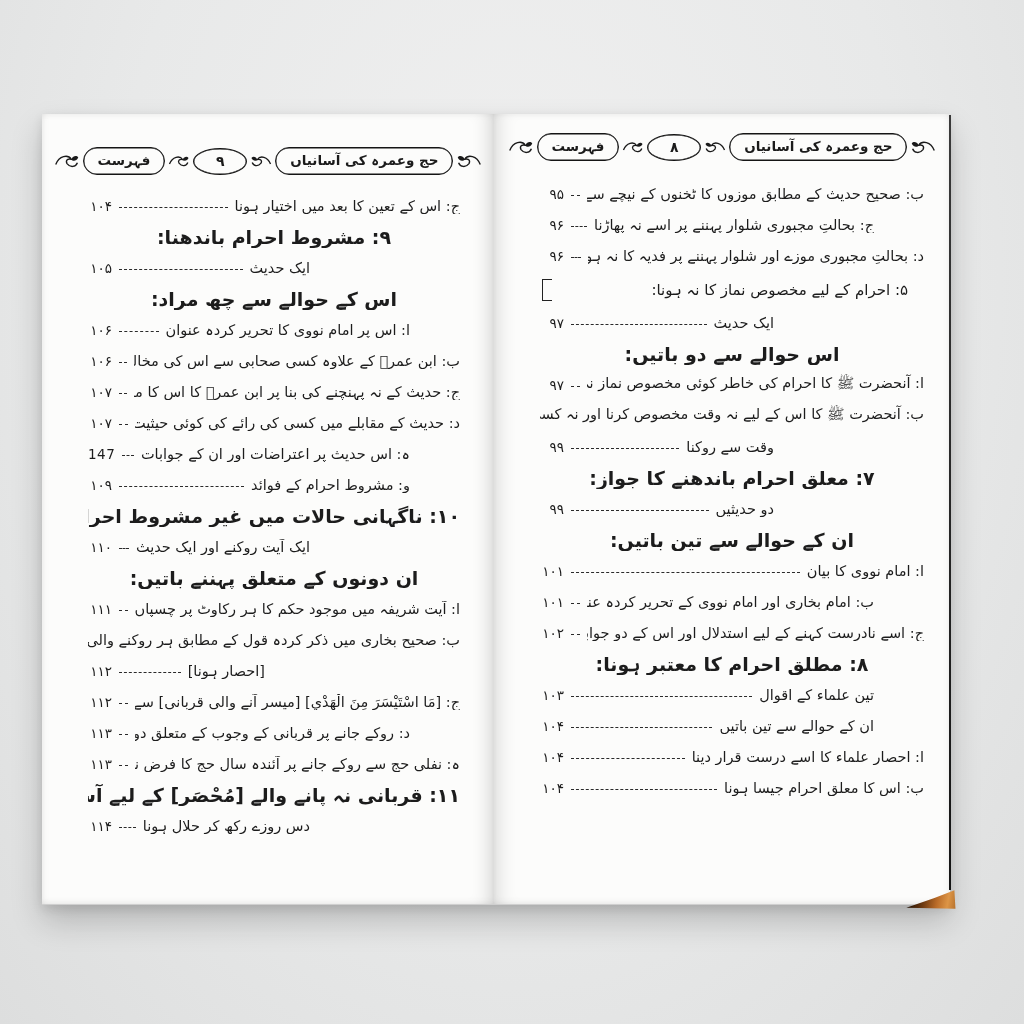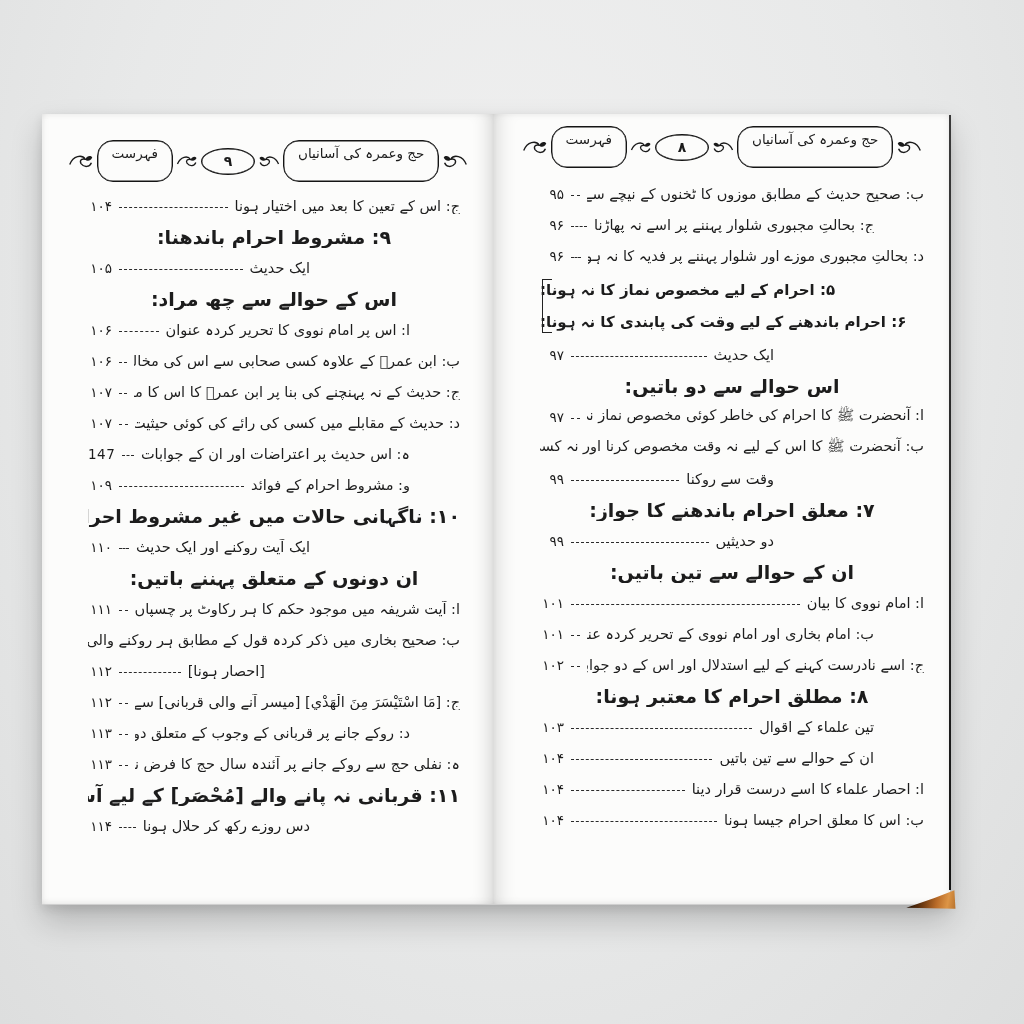--- a/index.html
+++ b/index.html
@@ -31,21 +31,21 @@
                inset 0 4px 8px -4px rgba(0,0,0,.05);
   }
   
   .page-header{
     display:flex;direction:rtl;align-items:center;justify-content:center;
     gap:3px;height:42px;margin-top:12px;
   }
   .page.left .page-header{margin-top:26px;}
   .pill{
     border:1.6px solid #151515;border-radius:16px;
-    padding:2px 14px 17px 14px;font-size:13.5px;font-weight:400;
+    padding:2px 14px 3px 14px;font-size:13.5px;font-weight:700;
     white-space:nowrap;line-height:1.5;
     box-shadow:0 0 0 .4px #151515 inset;
   }
   .oval{
     border:1.6px solid #151515;border-radius:50%;
     min-width:52px;height:25px;line-height:25px;text-align:center;
     font-size:14px;font-weight:700;box-shadow:0 0 0 .4px #151515 inset;
   }
   .orn{display:inline-flex;align-items:center;}
   .orn svg{display:block;}
@@ -63,21 +63,21 @@
     flex:1 1 10px;min-width:8px;height:0;
     border-bottom:1.7px dashed #2a2a2a;margin:0 7px;transform:translateY(2px);
   }
   .num{direction:ltr;font-size:13.5px;min-width:24px;text-align:right;letter-spacing:.5px;}
   .row.heading,.row.subheading{justify-content:center;font-weight:700;font-size:19px;}
   .row.text{font-size:14.5px;}
   .ind1{padding-right:50px;}
   .ind2{padding-right:150px;}
   .ind3{padding-right:195px;}
   .bracket-group{position:relative;padding-right:16px;margin:3px 0 1px 0;}
-  .bracket-group .row{justify-content:flex-end;font-weight:700;font-size:15px;height:32px;}
+  .bracket-group .row{justify-content:flex-start;font-weight:400;font-size:15px;height:32px;}
   .bracket-group::before{
     content:"";position:absolute;left:2px;top:5px;bottom:5px;width:9px;
     border:1.9px solid #222;border-right:none;
   }
   
   .edge-line{
     position:absolute;right:-1px;top:1px;bottom:14px;width:2.2px;
     background:linear-gradient(#3a3a3a,#141414);
   }
   .corner-wedge{
@@ -262,23 +262,20 @@
           </div>
           <div class="row item">
             <span class="txt">د: بحالتِ مجبوری موزے اور شلوار پہننے پر فدیہ کا نہ ہونا</span>
             <span class="leader"></span>
             <span class="num">۹۶</span>
           </div>
           <div class="bracket-group">
             <div class="row heading">
               <span class="txt">۵: احرام کے لیے مخصوص نماز کا نہ ہونا:</span>
             </div>
-            <div class="row heading">
-              <span class="txt">۶: احرام باندھنے کے لیے وقت کی پابندی کا نہ ہونا:</span>
-            </div>
           </div>
           <div class="row item ind2">
             <span class="txt">ایک حدیث</span>
             <span class="leader"></span>
             <span class="num">۹۷</span>
           </div>
           <div class="row subheading">
             <span class="txt">اس حوالے سے دو باتیں:</span>
           </div>
           <div class="row item">

